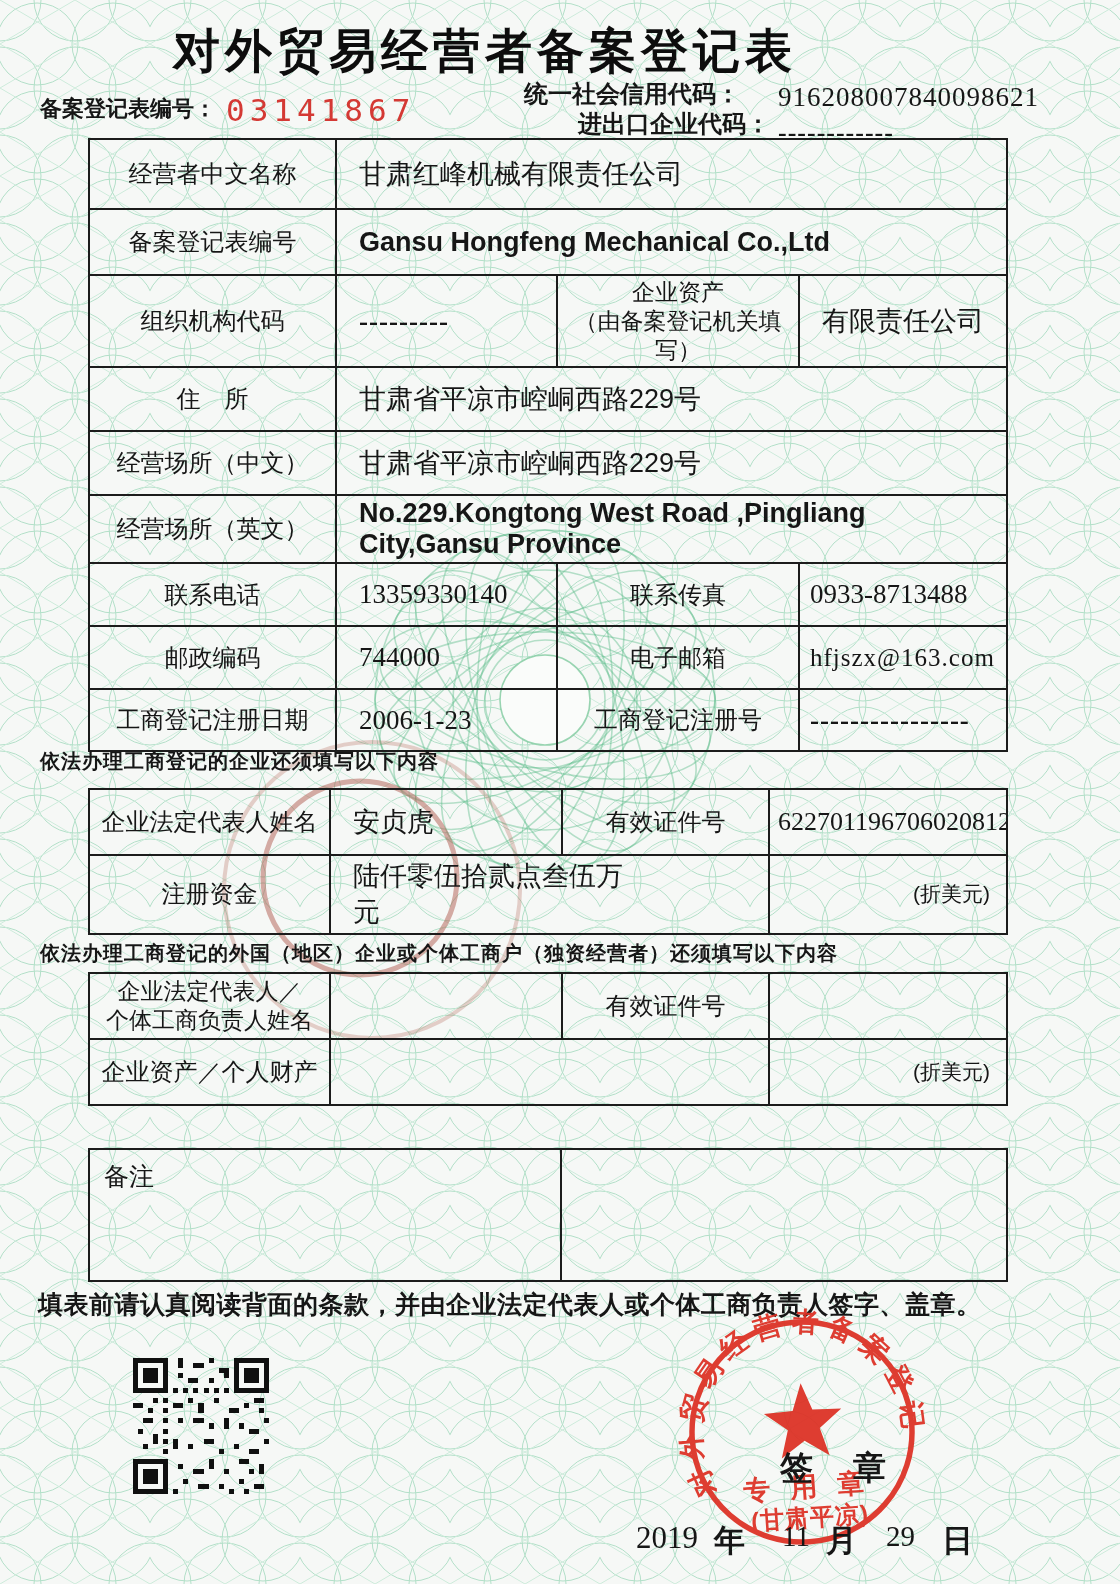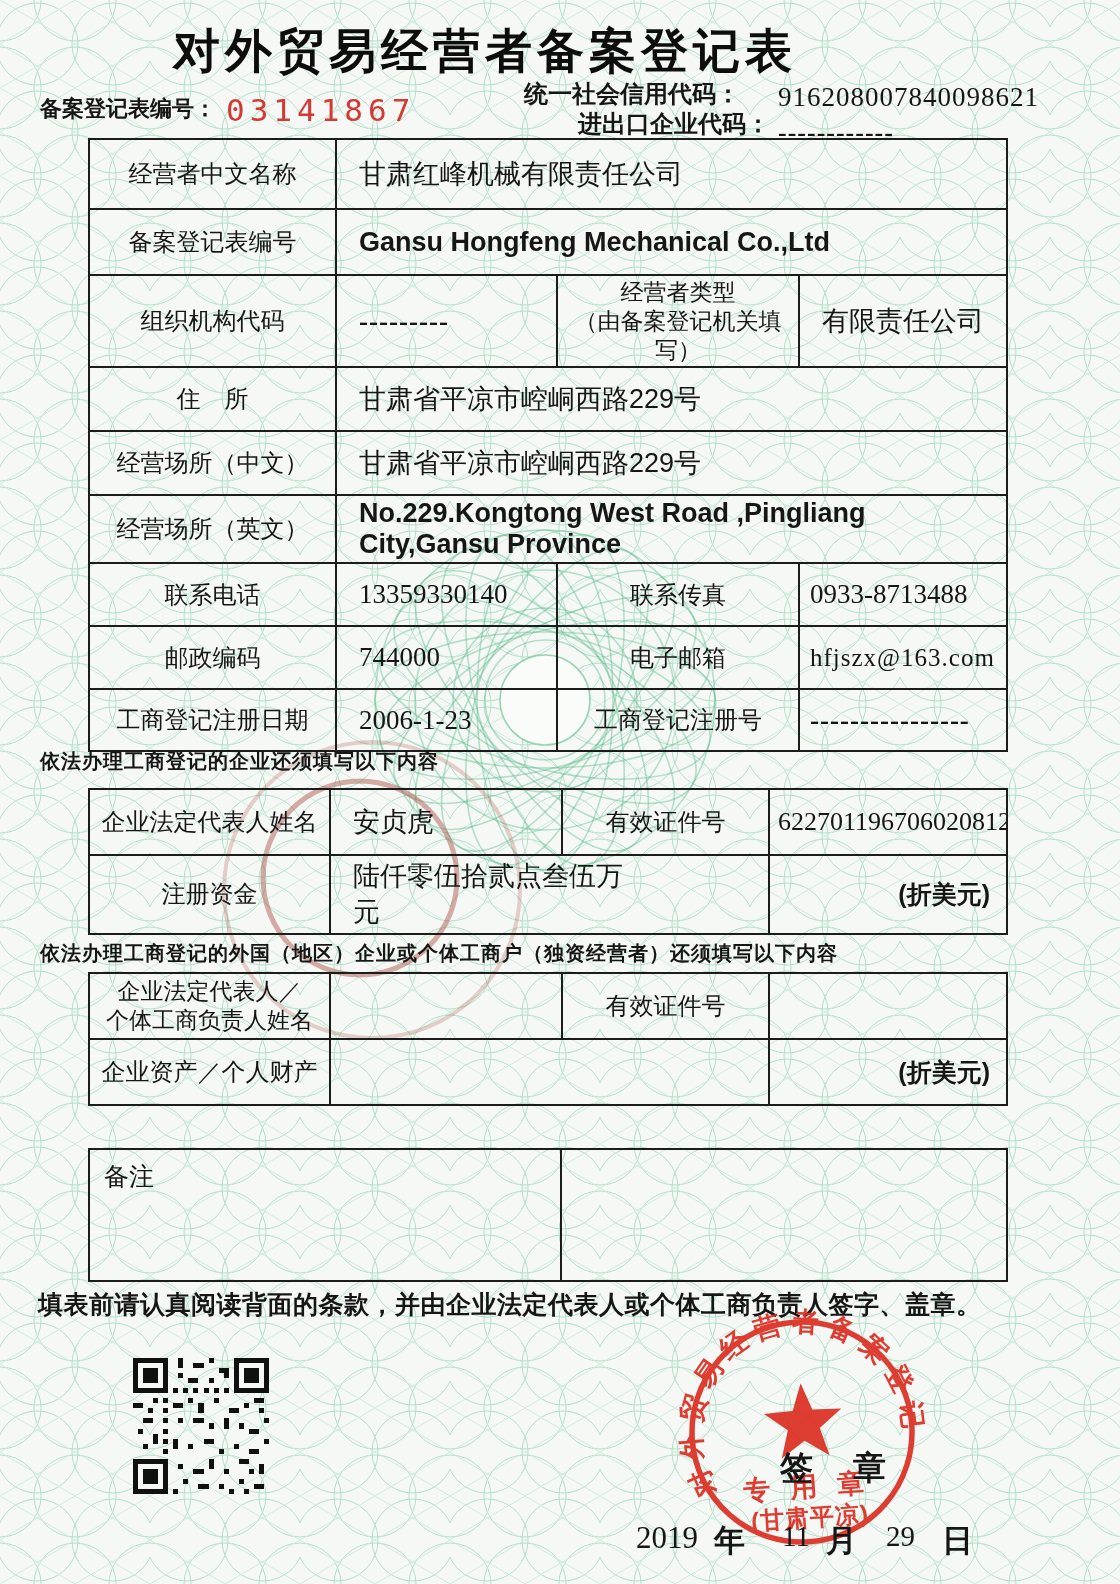--- a/index.html
+++ b/index.html
@@ -25,21 +25,21 @@
   
   table{border-collapse:collapse; table-layout:fixed; position:absolute; left:40px; width:918px;
         background:transparent;margin-left:48px;}
   td{border:2px solid #1c1c1c; padding:2px 6px; overflow:hidden;}
   td.lab{text-align:center; font-size:24px;}
   td.lab2{text-align:center; font-size:23px; line-height:1.25;}
   td.val{font-size:27px; padding-left:22px;}
   .en-val{font-size:24px; font-weight:bold;}
   .dash{font-family:"Liberation Serif",serif; font-weight:bold; letter-spacing:1px;}
   .wrapcap{display:inline-block; width:286px; line-height:1.35;}
-  .usd{display:block; text-align:right; padding-right:10px; font-size:25px;font-weight:bold;}
+  .usd{display:block; text-align:right; padding-right:10px; font-size:21px;}
   .section-h{position:absolute; left:40px; font-size:20px; font-weight:bold; letter-spacing:1px;}
   .remarks-cell{vertical-align:top; font-size:25px; padding:10px 12px 0 14px;}
   
   .notice{position:absolute; top:1288px; left:38px; font-size:25px; font-weight:bold; letter-spacing:0.5px;}
   .authority{position:absolute; top:1369px; left:712px; font-size:31px; font-weight:bold;
              letter-spacing:3px; z-index:6;}
   .seal-sign{position:absolute; top:1446px; left:768px; font-size:33px; font-weight:bold;
              letter-spacing:40px; z-index:6;margin-left:12px;}
   .date-row{position:absolute; top:1520px; left:0; width:1120px; height:40px; z-index:6;}
   .date-row span{position:absolute; top:0;}
@@ -130,21 +130,21 @@
         <td class="val" colspan="3">甘肃红峰机械有限责任公司</td>
       </tr>
       <tr style="height:66px">
         <td class="lab">备案登记表编号</td>
         <td class="val en-val" colspan="3">Gansu Hongfeng Mechanical Co.,Ltd</td>
       </tr>
       <tr style="height:74px">
         <td class="lab">组织机构代码</td>
         <td class="val dash">---------</td>
         <td class="lab2">
-          <span>经营者类型</span><br>
+          <span>企业资产</span><br>
           <span>（由备案登记机关填写）</span>
         </td>
         <td class="lab" style="font-size:27px">有限责任公司</td>
       </tr>
       <tr style="height:64px">
         <td class="lab">住　所</td>
         <td class="val" colspan="3">甘肃省平凉市崆峒西路229号</td>
       </tr>
       <tr style="height:64px">
         <td class="lab">经营场所（中文）</td>

